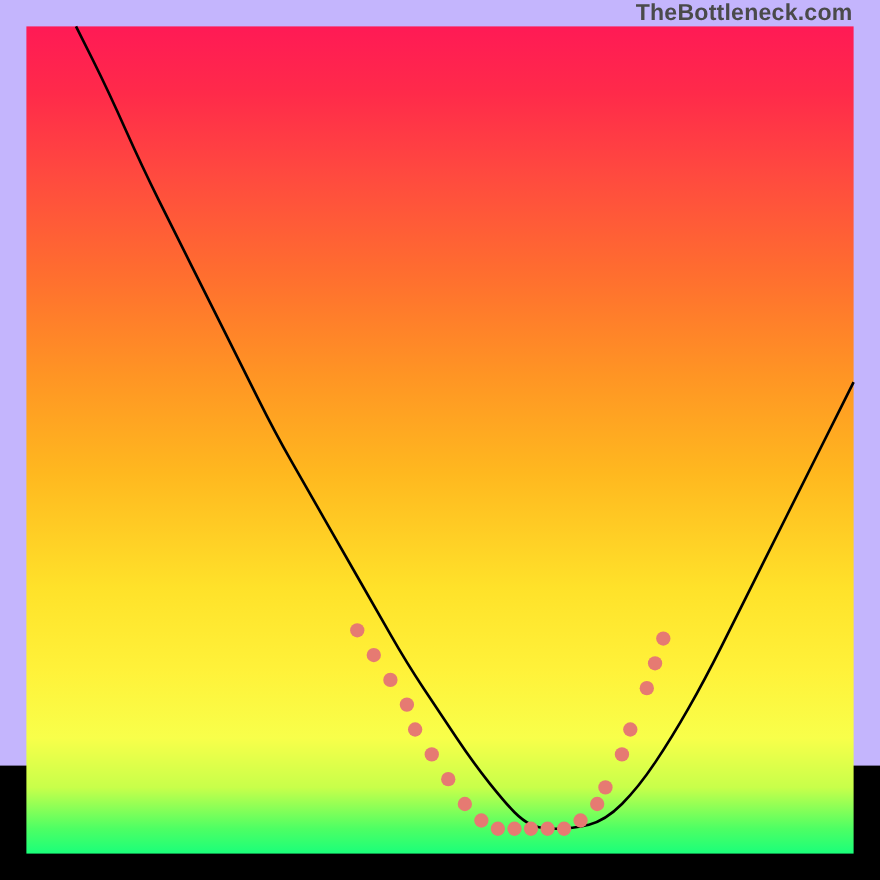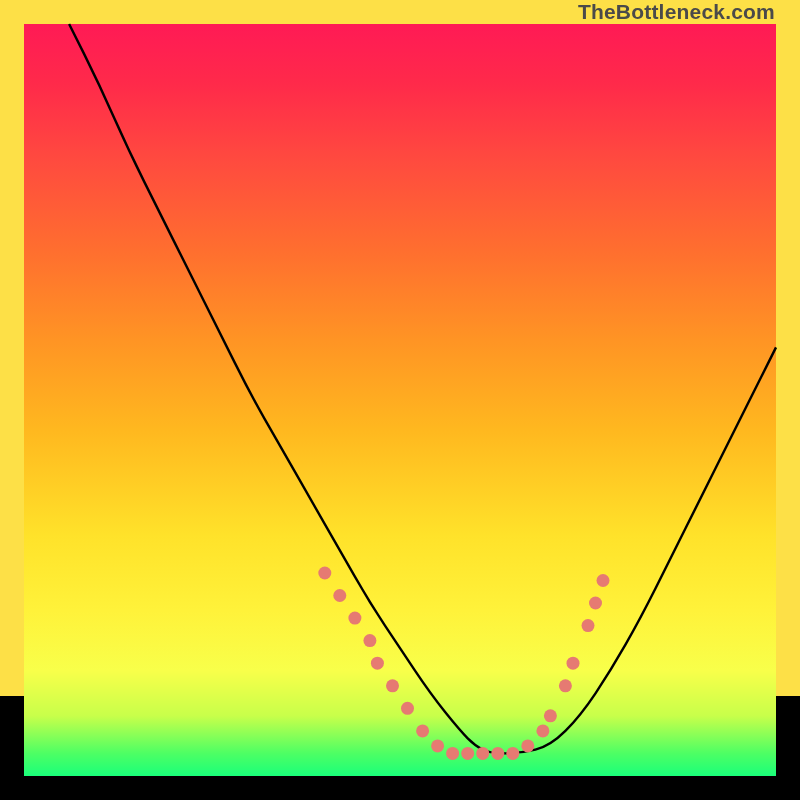--- a/index.html
+++ b/index.html
@@ -10,21 +10,21 @@
     background: #000;
     overflow: hidden;
     font-family: Arial, Helvetica, sans-serif;
   }
   .frame {
     position: absolute;
     top: 0;
     left: 0;
     width: 800px;
     height: 696px;
-    background: #fde047;
+    background: #c4b5fd;
   }
   .plot-area {
     position: absolute;
     top: 24px;
     left: 24px;
     width: 752px;
     height: 752px;
     
     background: linear-gradient(
       to bottom,

